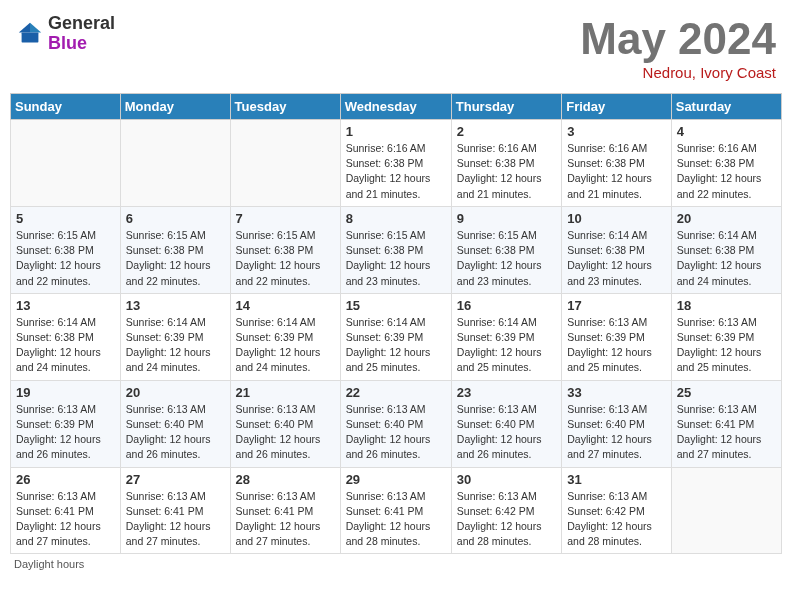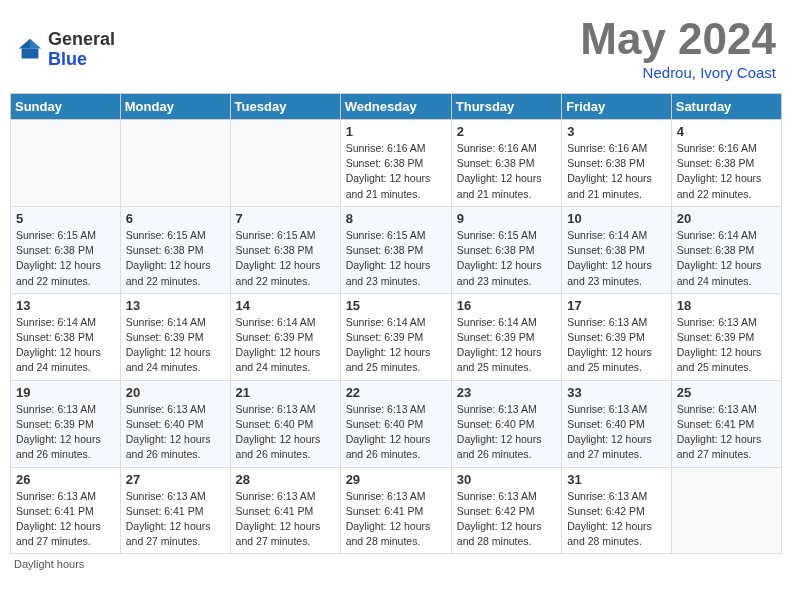--- a/index.html
+++ b/index.html
@@ -14,52 +14,51 @@
       display: flex;
       justify-content: space-between;
       align-items: flex-start;
       margin-bottom: 8px;
       padding: 4px 6px;
     }
     .logo {
       display: flex;
       align-items: center;
       gap: 4px;
-      margin-top: 16px;
     }
     .logo-text {
       display: flex;
       flex-direction: column;
       line-height: 1.1;
     }
     .logo-general {
       font-size: 18px;
       font-weight: bold;
       color: #333;
     }
     .logo-blue {
       font-size: 18px;
       font-weight: bold;
-      color: #1d4ed8;
+      color: #a21caf;
     }
     .logo-icon {
       width: 28px;
       height: 28px;
     }
     .title-block {
       text-align: right;
     }
     .title-month {
       font-size: 44px;
       font-weight: bold;
       color: #737373;
     }
     .title-location {
       font-size: 15px;
-      color: #1d4ed8;
+      color: #b91c1c;
     }
     .calendar {
       width: 100%;
       border-collapse: collapse;
     }
     .calendar th {
       background: #2980b9;
       color: #fff;
       font-size: 13px;
       font-weight: bold;

